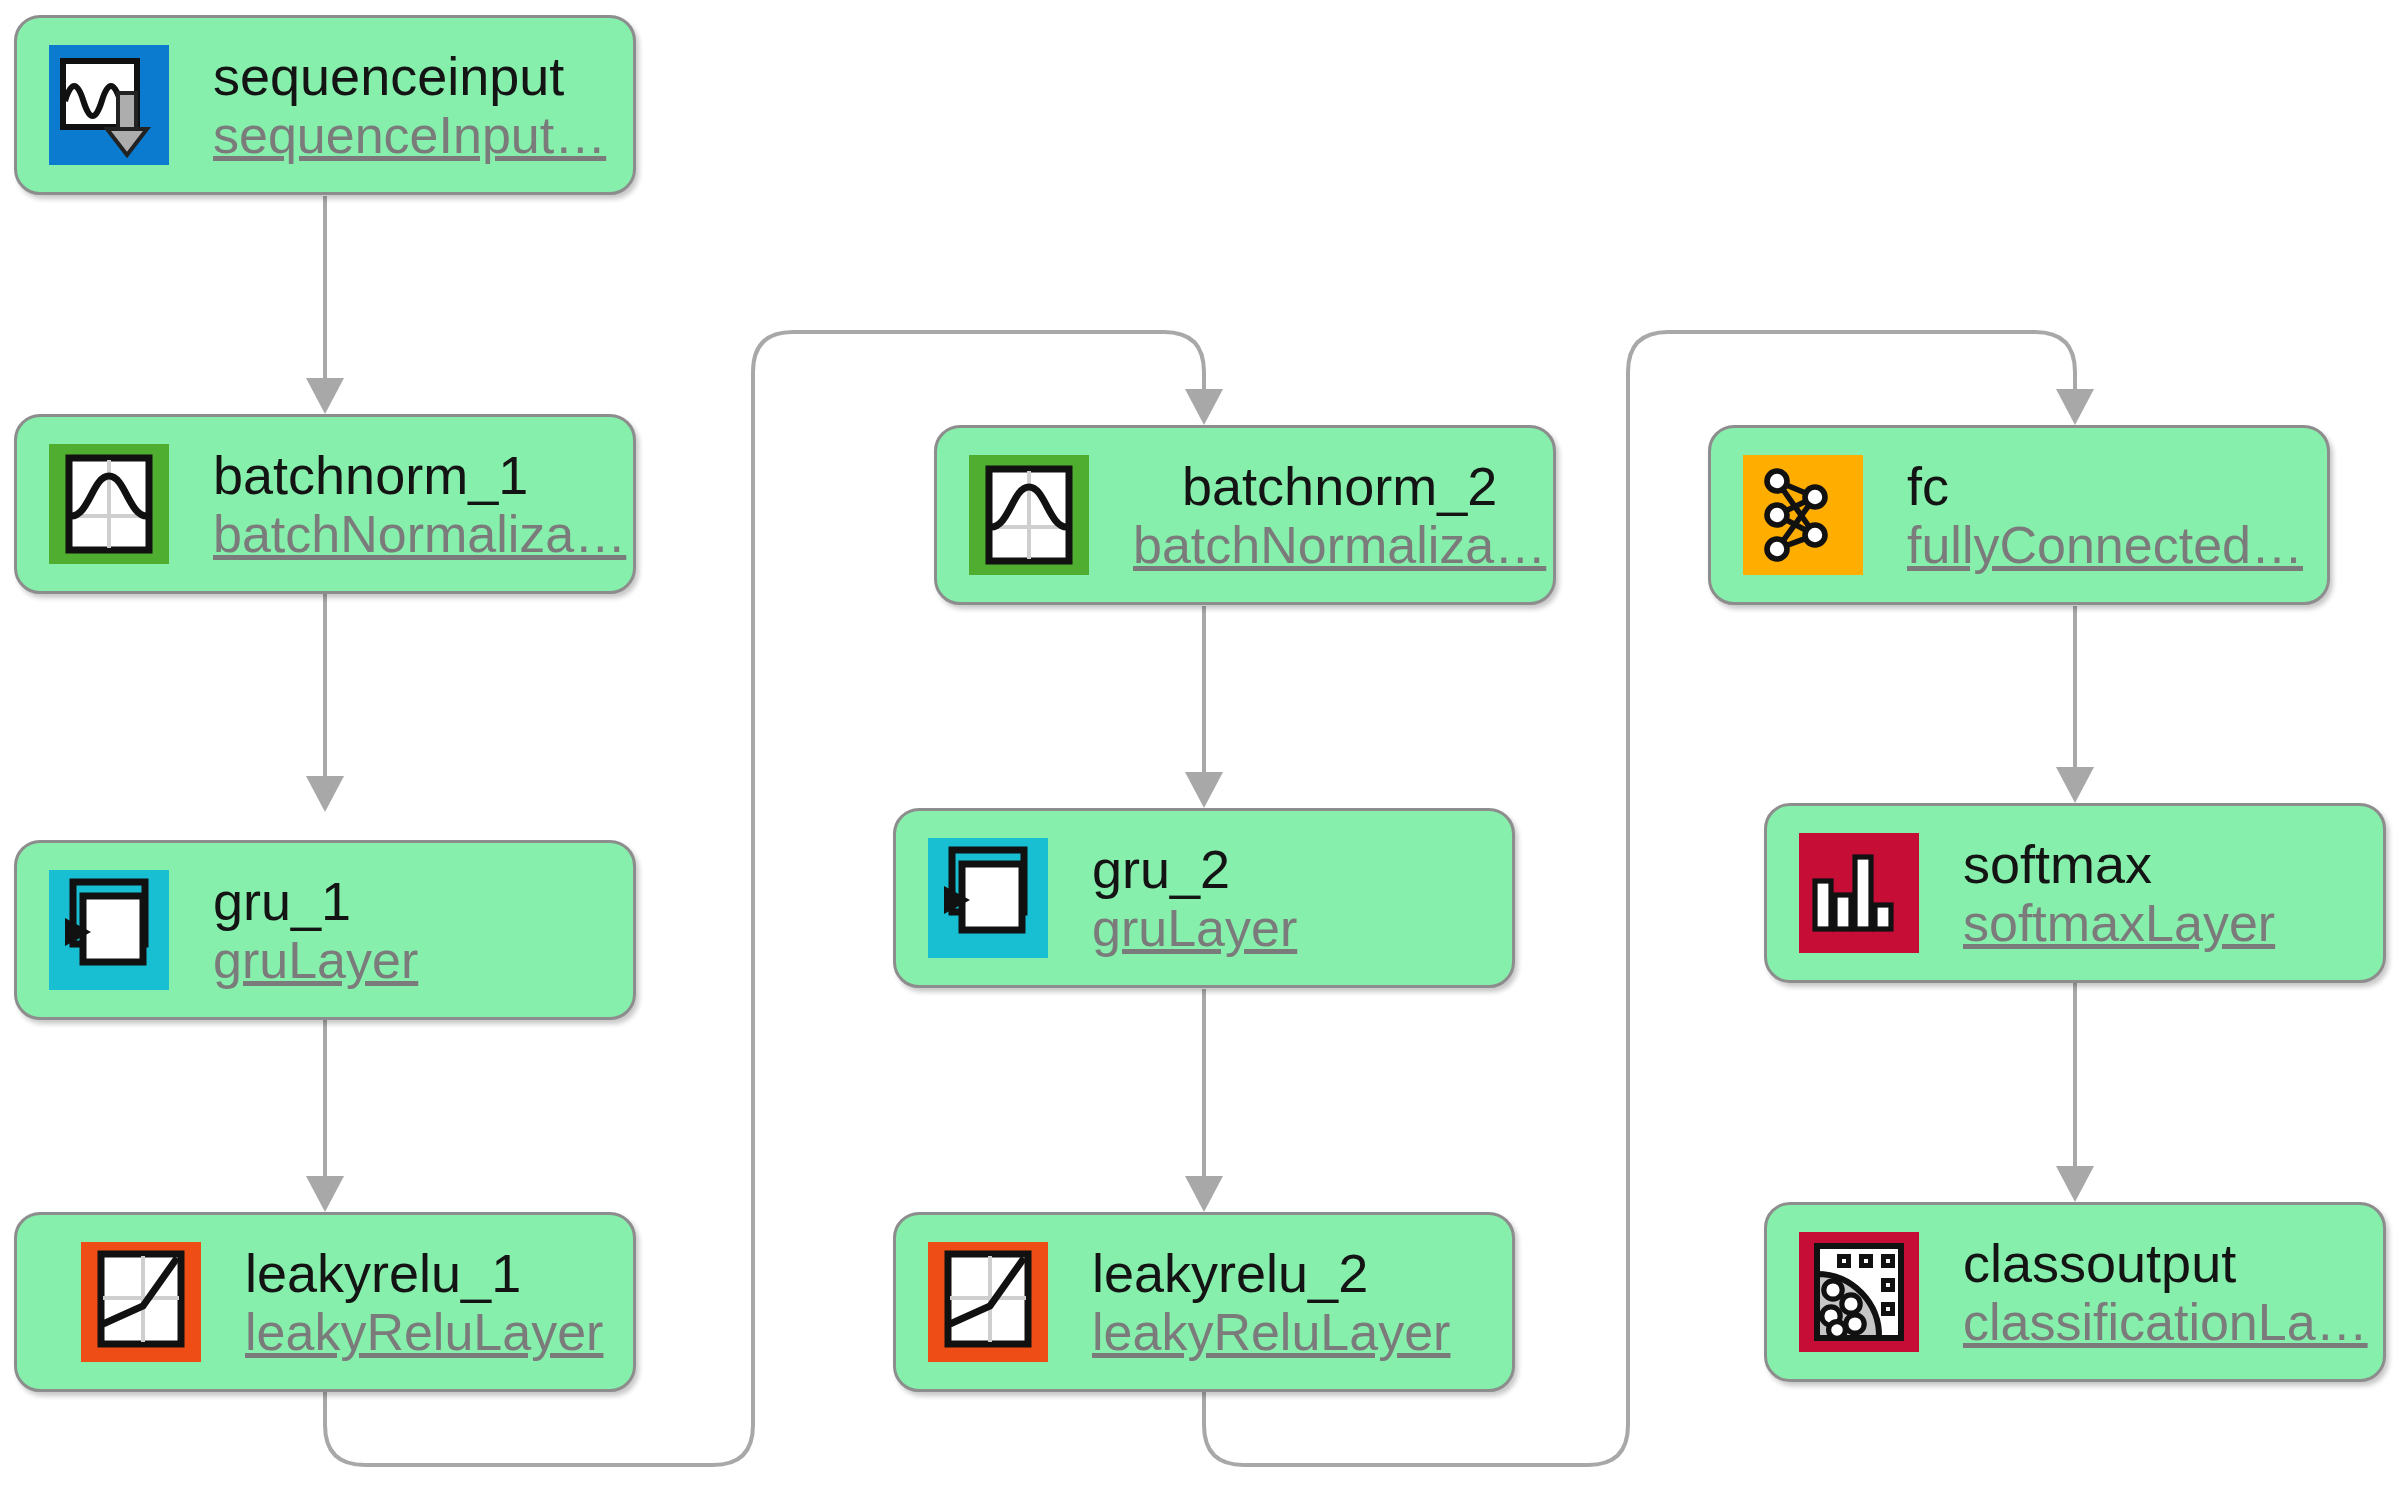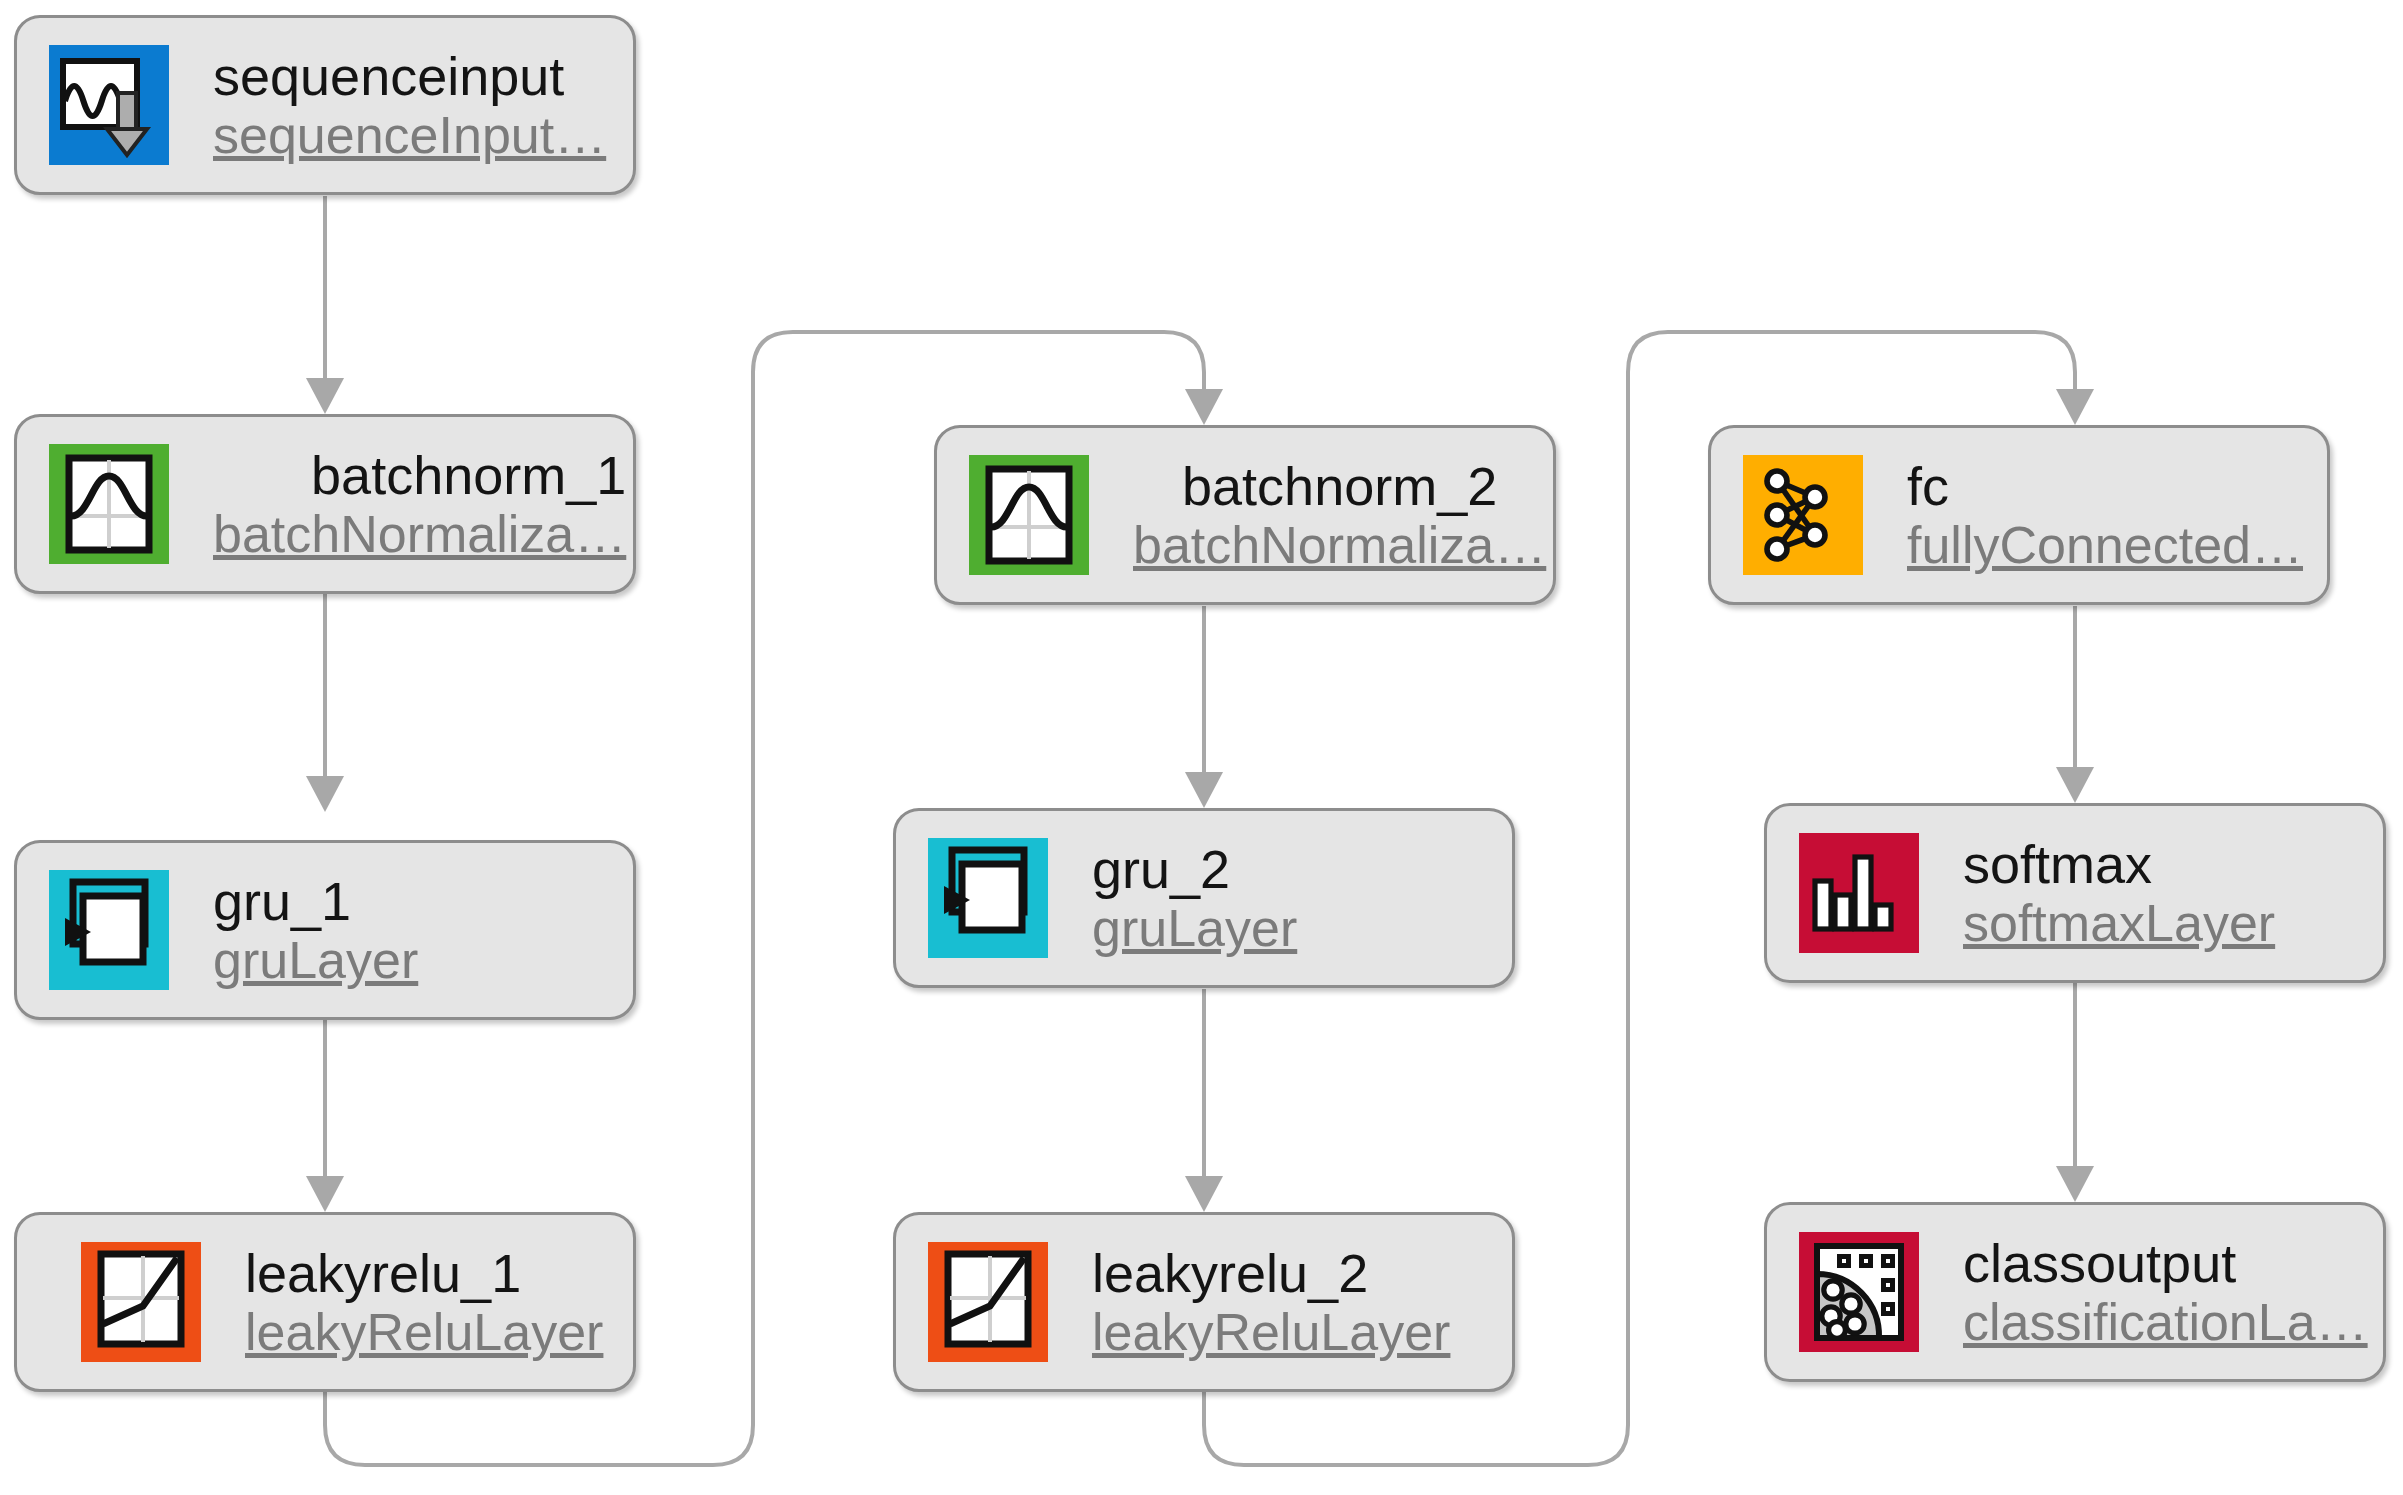--- a/index.html
+++ b/index.html
@@ -10,21 +10,21 @@
     font-family:"Liberation Sans","DejaVu Sans",sans-serif;
     background:#ffffff;
   }
   #edge-layer{position:absolute;left:0;top:0;width:2403px;height:1495px;}
   #edge-layer path{stroke:#a8a8a8;stroke-width:4;fill:none;}
   #edge-layer polygon{fill:#a8a8a8;stroke:none;}
   .node{
     position:absolute;
     width:622px;height:180px;
     box-sizing:border-box;
-    background:#e5e5e5;
+    background:#86efac;
     border:3px solid #8d8d8d;
     border-radius:26px;
     box-shadow:3px 4px 5px rgba(0,0,0,.22);
     display:flex;align-items:center;
   }
   .node .icon{width:120px;height:120px;margin-left:32px;flex:0 0 auto;}
   .node .icon svg{width:100%;height:100%;display:block;}
   .node .texts{margin-left:44px;min-width:0;}
   .node .title{font-size:54px;line-height:1.12;color:#141414;white-space:nowrap;}
   .node .subtitle{font-size:52px;line-height:1.12;color:#7b7b7b;white-space:nowrap;text-decoration:underline;}
@@ -80,21 +80,21 @@
     <path d="M8 28 q4.6 -15 9.2 0 q4.6 15 9.2 0 q4.6 -15 9.2 0 q3 9 8.4 3" fill="none" stroke="#111" stroke-width="3"></path>
     <rect x="34.5" y="24" width="9" height="19" fill="#adadad" stroke="#222" stroke-width="2"></rect>
     <polygon points="29 42 49 42 39 55" fill="#adadad" stroke="#222" stroke-width="2"></polygon>
           </svg>
         </div>
     <div class="texts">
       <div class="title">sequenceinput</div>
       <div class="subtitle">sequenceInput…</div>
     </div>
   </div>
-      <div class="node" style="left: 14px; top: 414px; text-align: right;">
+      <div class="node" style="left: 14px; top: 414px;">
     <div class="icon">
           <svg viewBox="0 0 60 60">
             <rect width="60" height="60" fill="#4fae30"></rect>
     <rect x="10" y="7" width="40" height="46" fill="#fff" stroke="#111" stroke-width="3.5"></rect>
     <line x1="30" y1="8" x2="30" y2="52" stroke="#cfcfcf" stroke-width="2"></line>
     <line x1="11" y1="36" x2="49" y2="36" stroke="#cfcfcf" stroke-width="2"></line>
     <path d="M11 36 C20 36 22 16 30 16 C38 16 40 36 49 36" fill="none" stroke="#111" stroke-width="3.5"></path>
           </svg>
         </div>
     <div class="texts">

